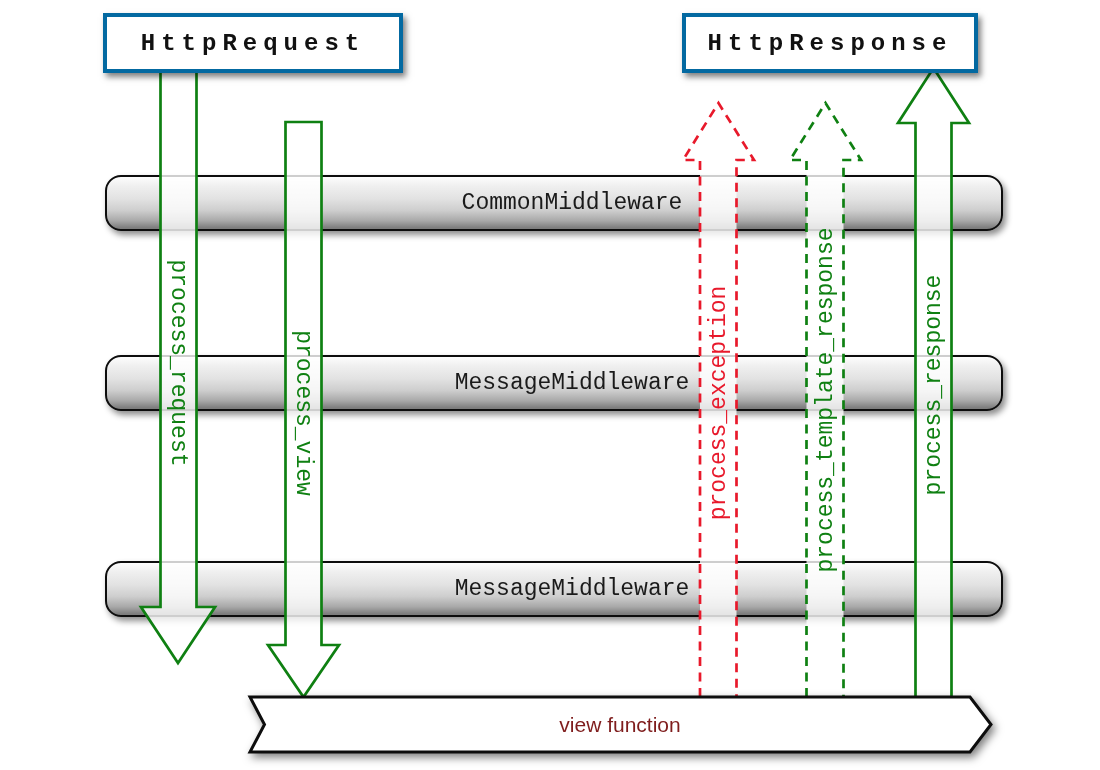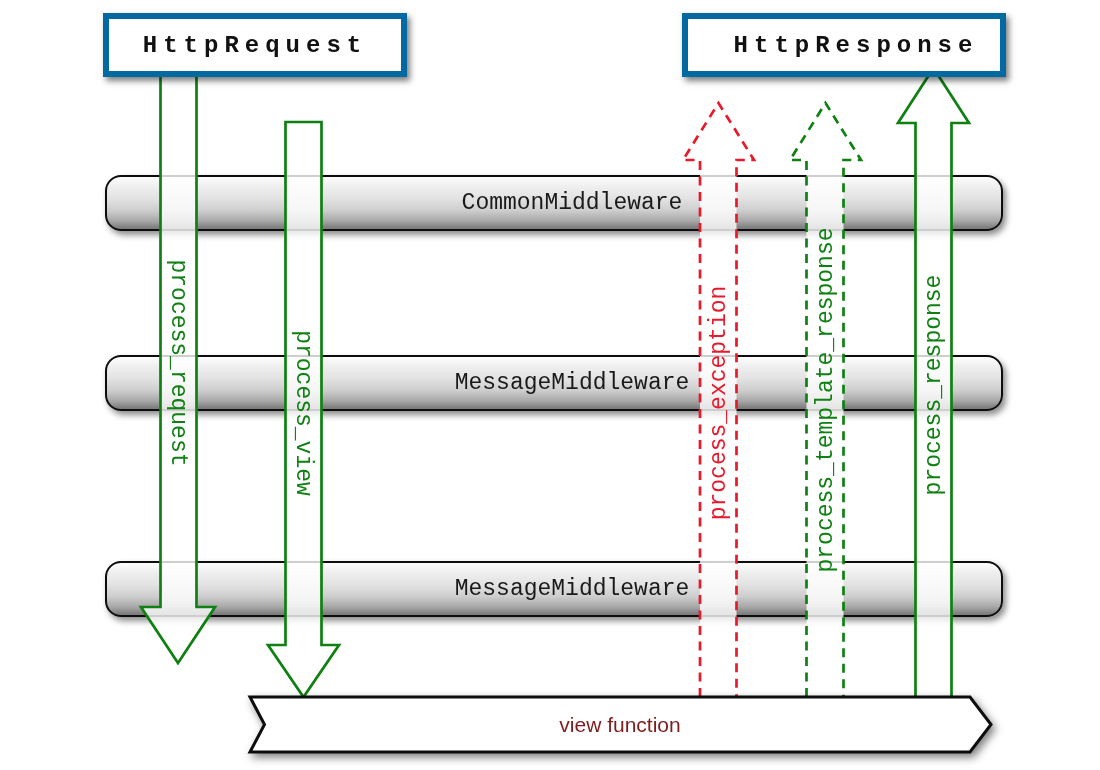--- a/index.html
+++ b/index.html
@@ -7,28 +7,28 @@
     position:relative;
     width:1100px;height:770px;
     background:#ffffff;
     overflow:hidden;
     font-family:"Liberation Mono","DejaVu Sans Mono",monospace;
   }
   
   .titlebox{
     position:absolute;
     background:#ffffff;
-    border:6px solid #0369a1;
+    border:4px solid #0369a1;
     box-shadow:3px 4px 6px rgba(0,0,0,0.5);
     display:flex;align-items:center;justify-content:center;
     font-size:24px;letter-spacing:6px;font-weight:600;color:#111;
     z-index:3;
   }
   #box-request{left:103px;top:13px;width:292px;height:52px;}
-  #box-response{left:682px;top:13px;width:288px;height:52px;padding-left:24px;}
+  #box-response{left:682px;top:13px;width:288px;height:52px;}
   
   .mwbar{
     position:absolute;
     left:105px;width:858px;height:52px;
     border:2.5px solid #0d0d0d;
     border-radius:16px;
     background:linear-gradient(180deg,#fdfdfd 0%,#efefef 18%,#e2e2e2 42%,#cecece 64%,#a9a9a9 84%,#7d7d7d 98%);
     box-shadow:3px 4px 6px rgba(0,0,0,0.45);
     display:flex;align-items:center;justify-content:center;
     font-size:23px;font-weight:500;color:#1a1a1a;

